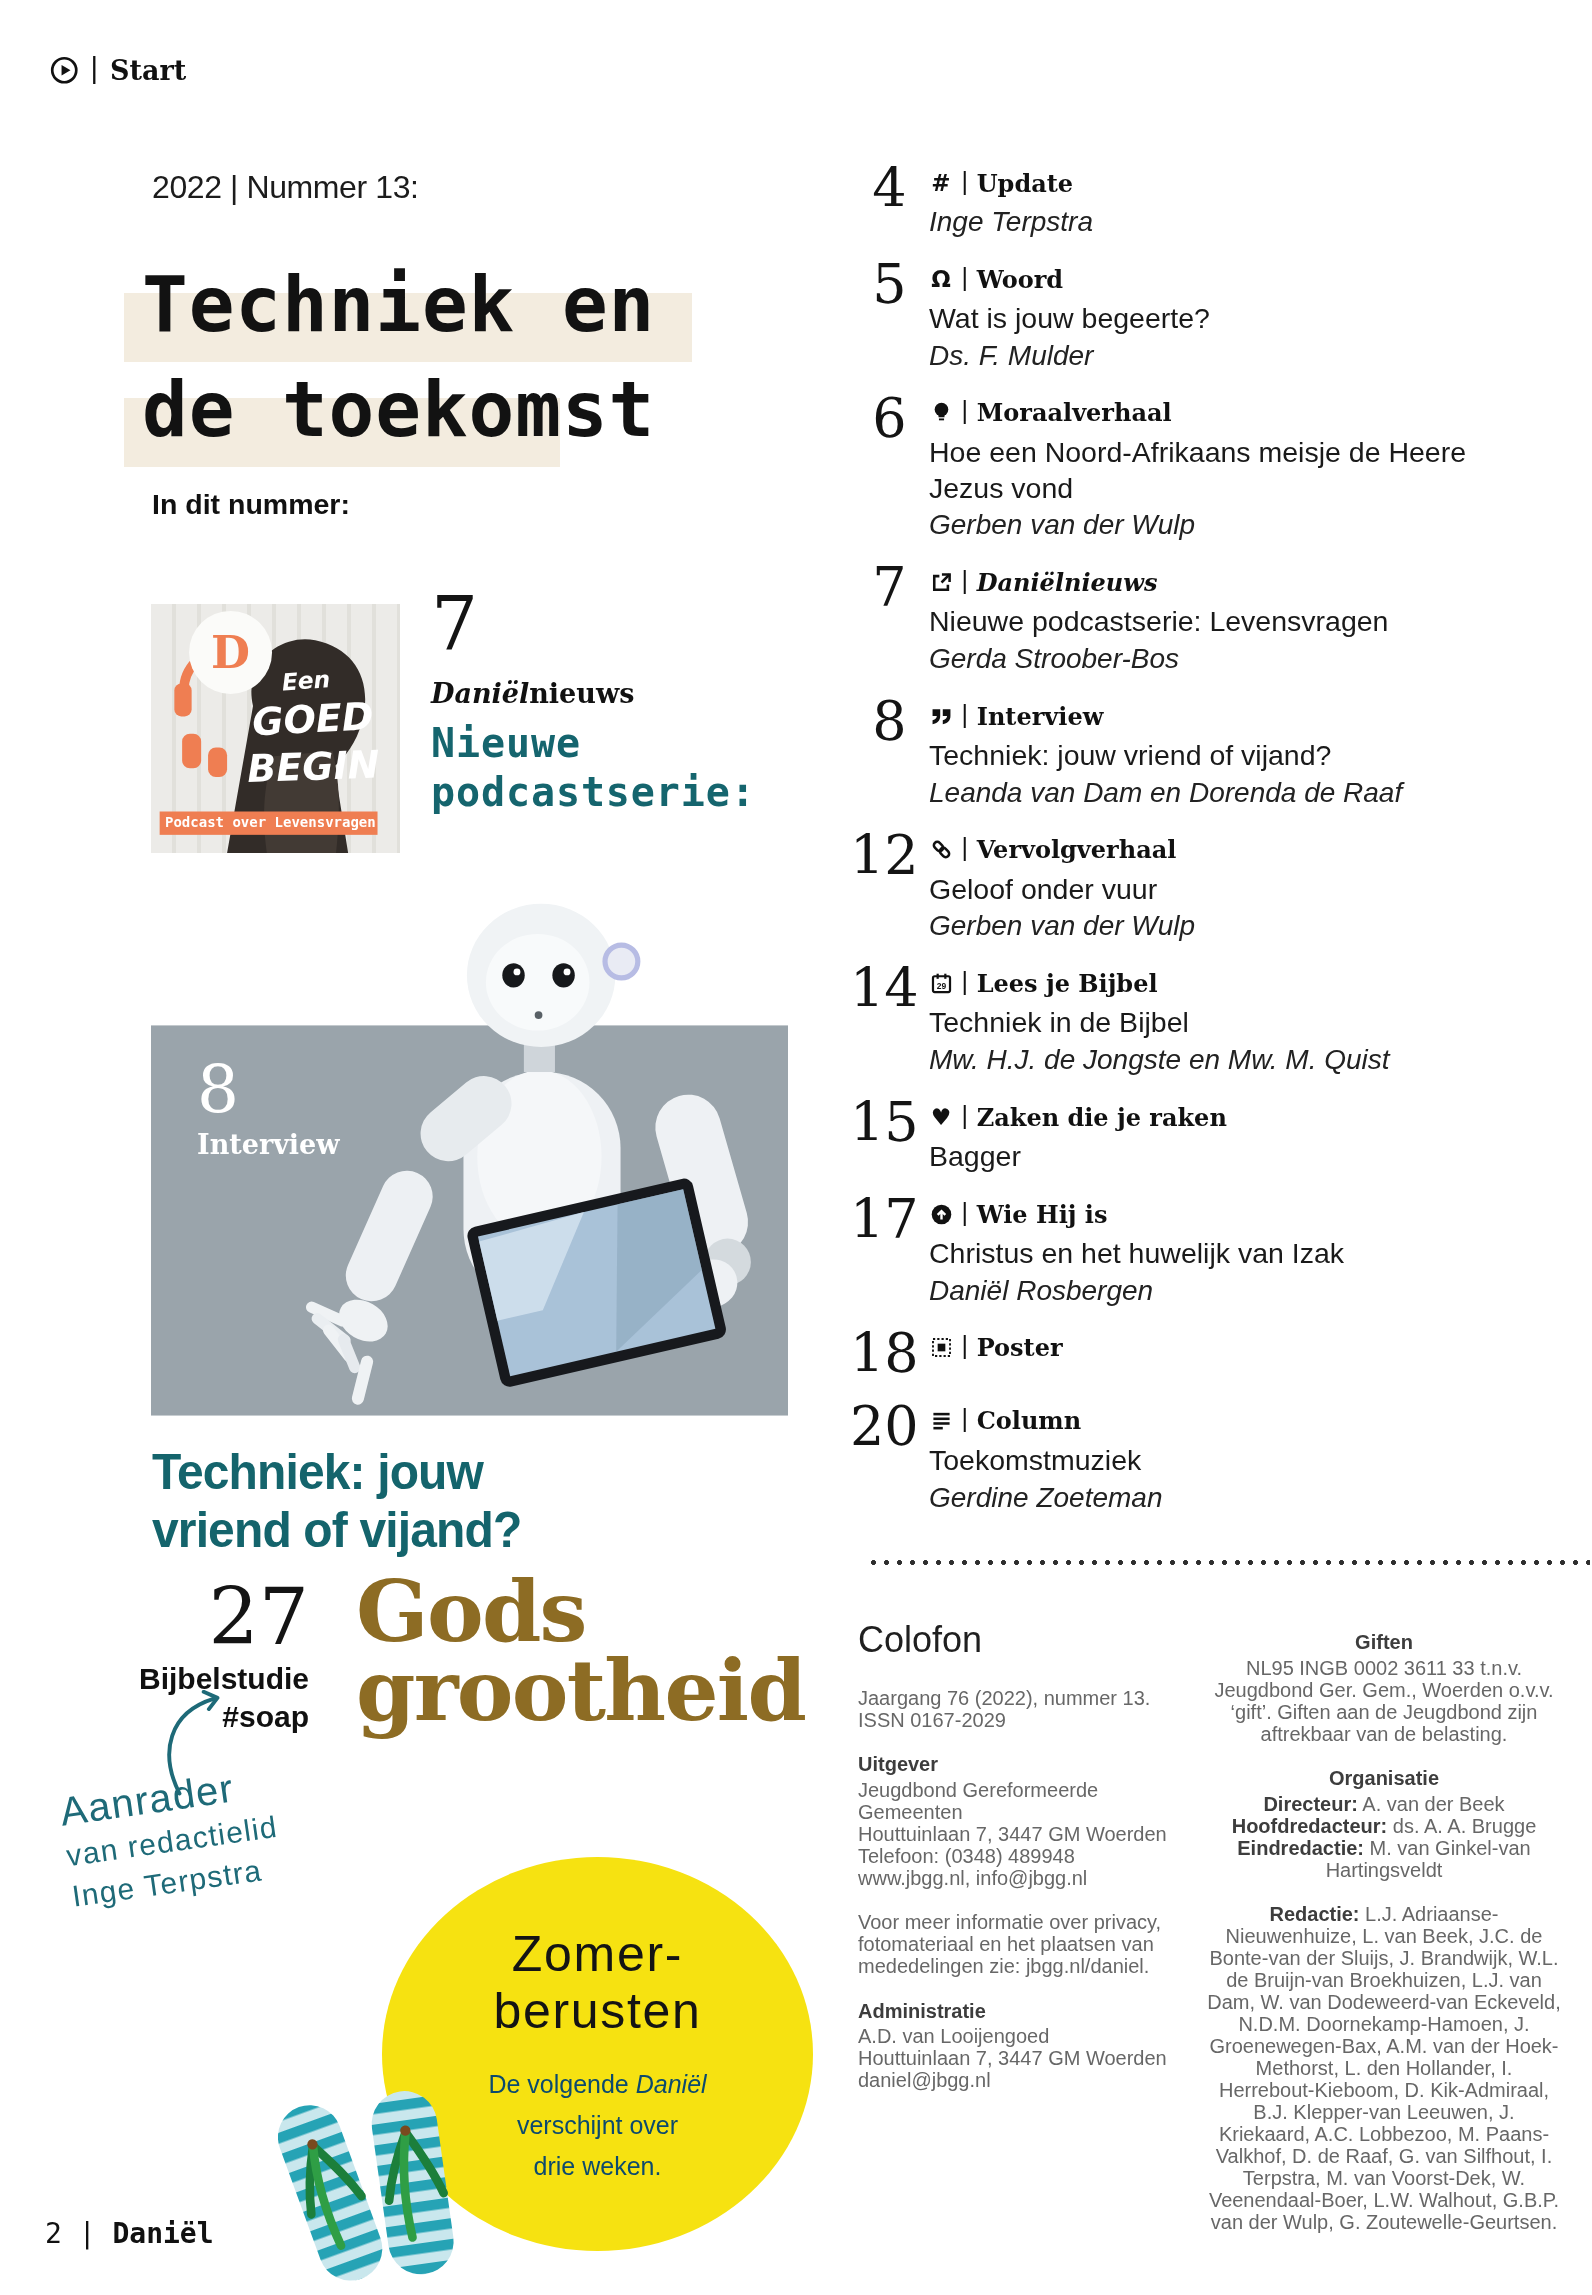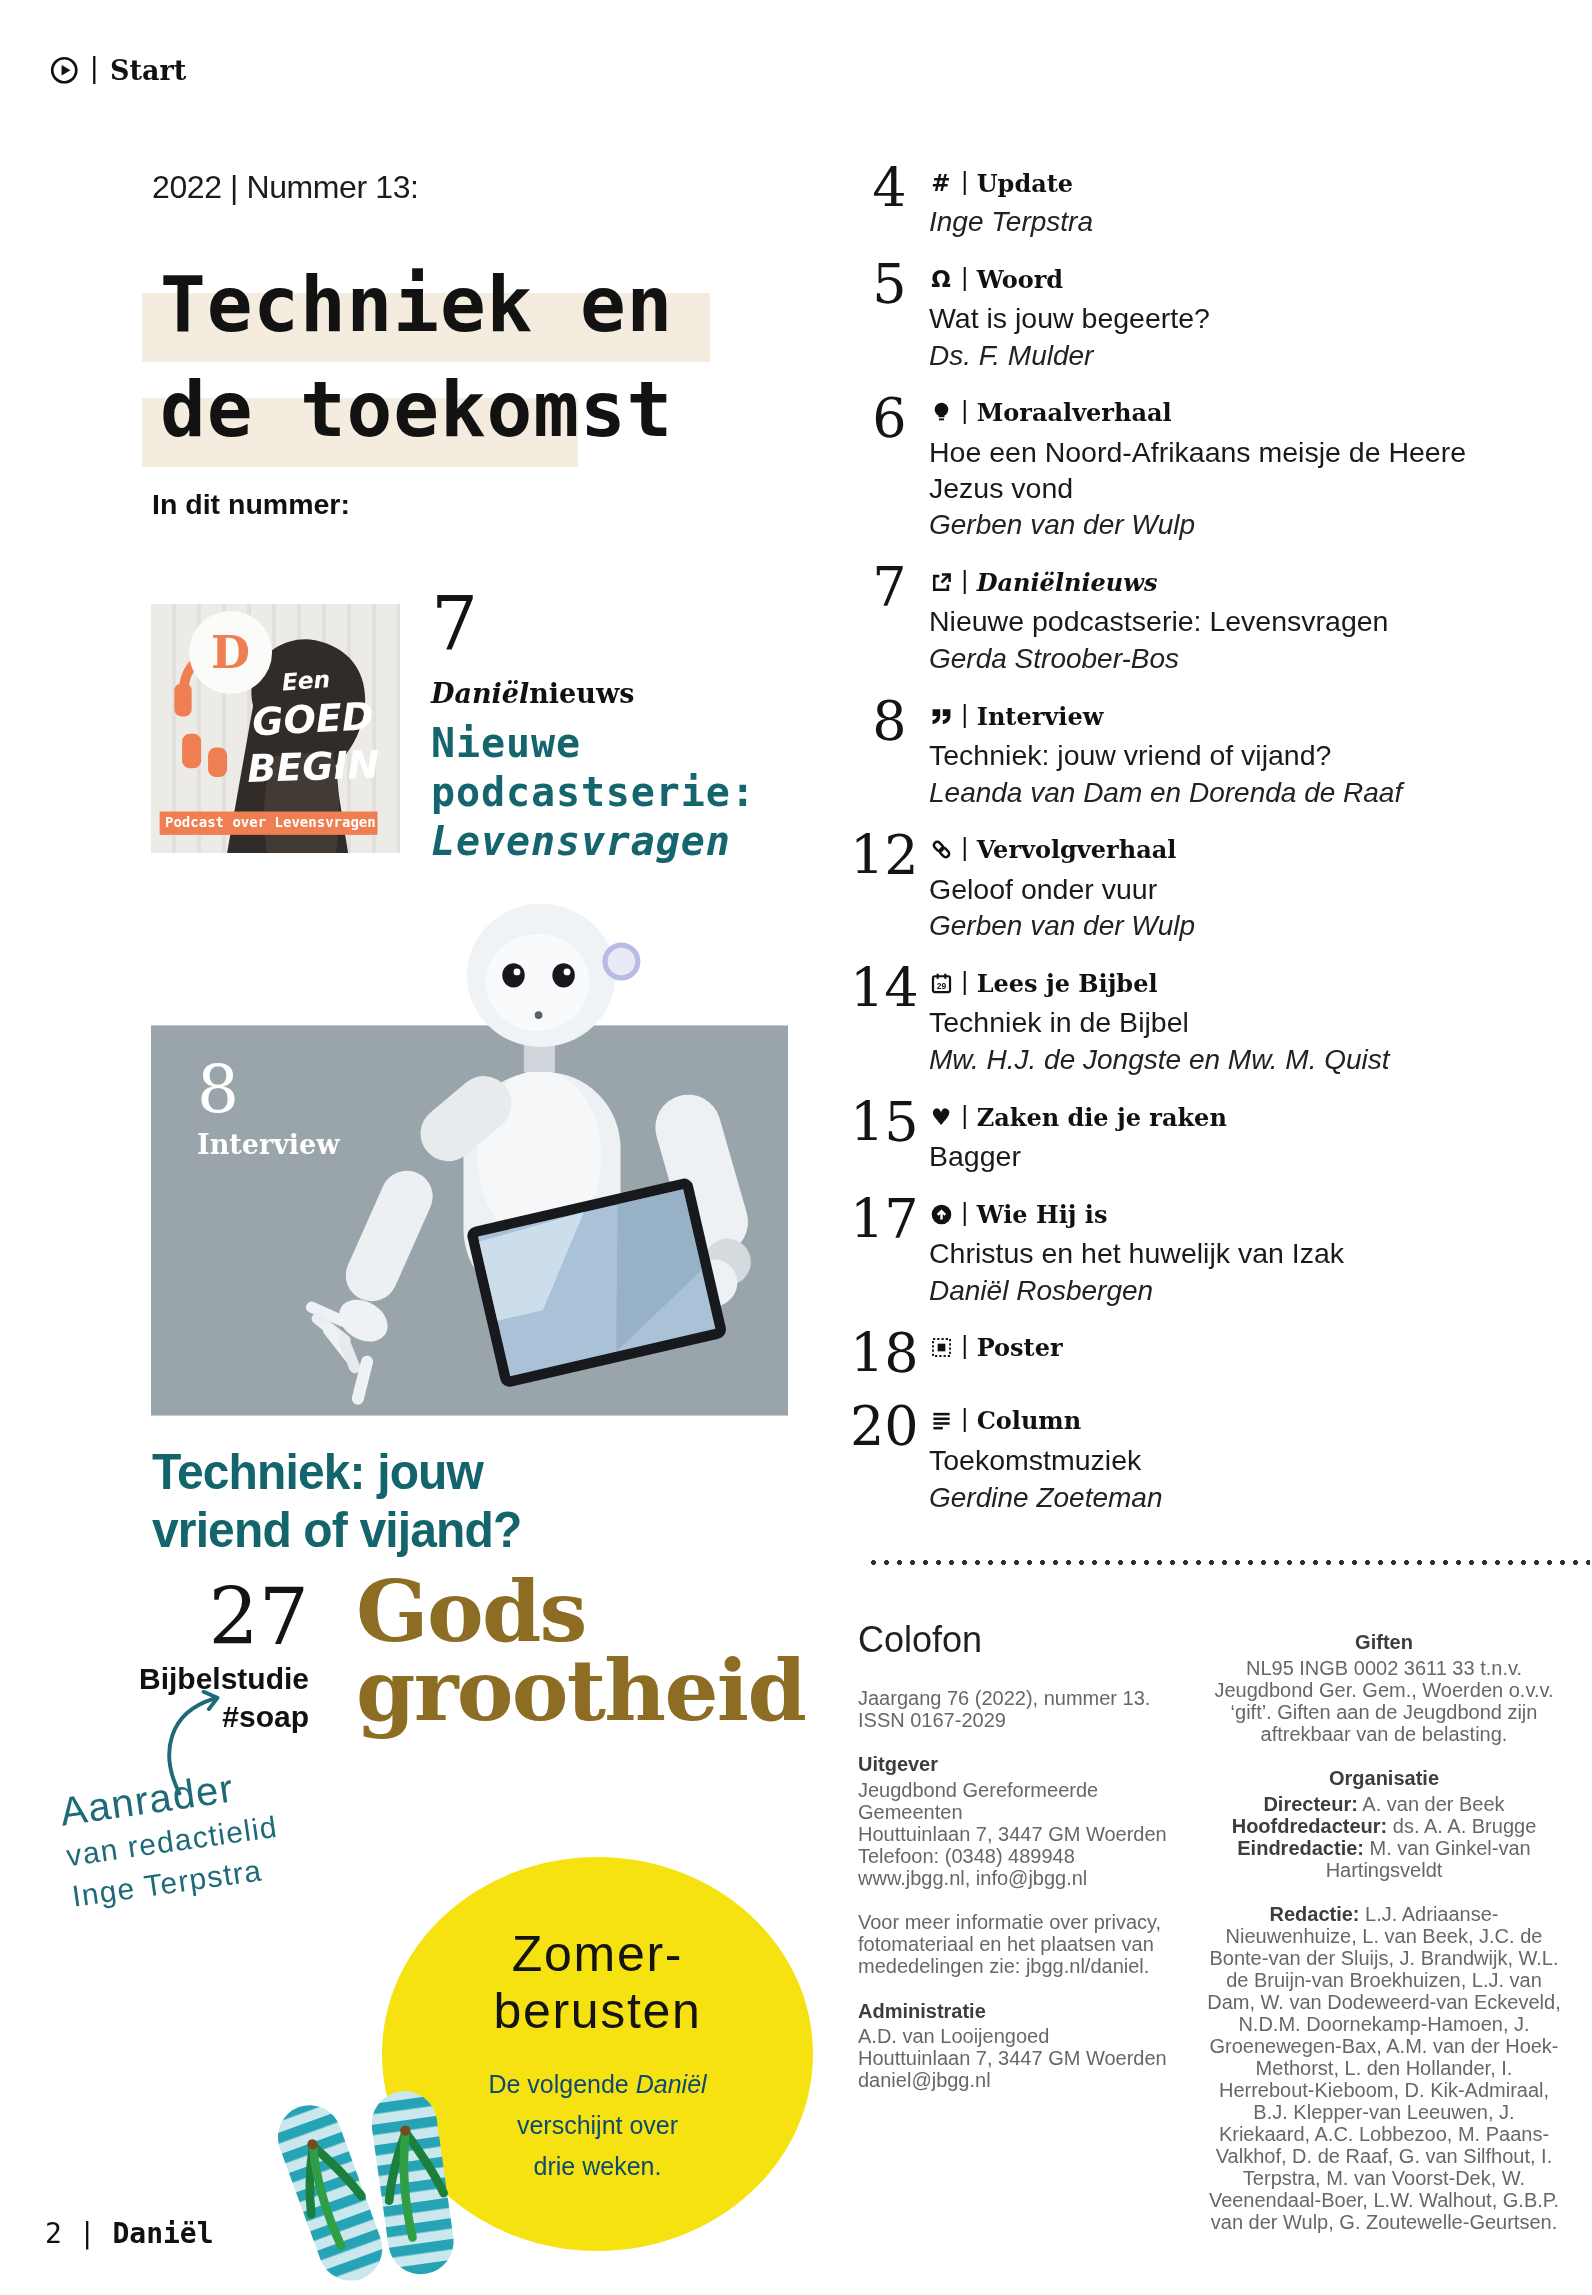--- a/index.html
+++ b/index.html
@@ -6,21 +6,21 @@
   body{width:1592px;height:2295px;background:#ffffff;font-family:"Liberation Sans",sans-serif;color:#161616;}
   .page{position:relative;width:1592px;height:2295px;overflow:hidden;background:#fff;}
 
   
   .page-header{position:absolute;left:50px;top:54px;display:flex;align-items:center;gap:12px;}
   .page-header .hdr-sep{font-size:29px;font-weight:300;color:#111;transform:translateY(-1.7px);}
   .page-header .hdr-label{font-family:"DejaVu Serif",serif;font-weight:bold;font-size:27px;color:#111;}
 
   
   .kicker{position:absolute;left:152px;top:169px;font-size:32px;font-weight:500;letter-spacing:-0.4px;color:#1c1c1c;}
-  .main-title{position:absolute;left:160px;top:253px;font-family:"DejaVu Sans Mono",monospace;font-weight:bold;font-size:76px;line-height:104px;color:#121212;letter-spacing:0.9px;}
+  .main-title{position:absolute;left:142px;top:253px;font-family:"DejaVu Sans Mono",monospace;font-weight:bold;font-size:76px;line-height:104px;color:#121212;letter-spacing:0.9px;}
   .title-line{position:relative;height:105px;white-space:nowrap;}
   .title-line .txt{position:relative;z-index:2;}
   .title-line .hl{position:absolute;left:-18px;top:40px;height:69px;background:#f3ecdf;z-index:1;}
   .title-line.l1 .hl{width:568px;}
   .title-line.l2 .hl{width:436px;}
   .in-dit{position:absolute;left:152px;top:488px;font-size:28.5px;font-weight:bold;color:#111;}
 
   
   .podcast-thumb{position:absolute;left:151px;top:604px;width:249px;height:249px;overflow:hidden;
      background:repeating-linear-gradient(90deg,#ecebe8 0 21px,#e1e0db 21px 25px);}
@@ -143,21 +143,20 @@
       <rect x="10" y="240" width="252" height="27" fill="#ef7e52"></rect>
     </svg>
     <div style="position:absolute;left:14px;top:210px;width:211px;font-family:'DejaVu Sans Mono',monospace;font-weight:bold;font-size:14px;color:#fff;">Podcast over Levensvragen</div>
   </div>
   <div class="feature-pod-text">
     <div class="pnum">7</div>
     <div class="pcat"><span class="it">Daniël</span><span>nieuws</span></div>
     <div class="teal-lines">
       <div>Nieuwe</div>
       <div>podcastserie:</div>
-      <div class="it">Levensvragen</div>
     </div>
   </div>
 
   <div class="interview-photo">
     <svg width="637" height="587" viewBox="0 0 738 680">
       <rect x="0" y="158" width="738" height="452" fill="#9aa4ab"></rect>
 
       <rect x="362" y="212" width="182" height="270" rx="88" fill="#eef1f4"></rect>
       <ellipse cx="450" cy="310" rx="72" ry="100" fill="#f5f7f9"></ellipse>
 

